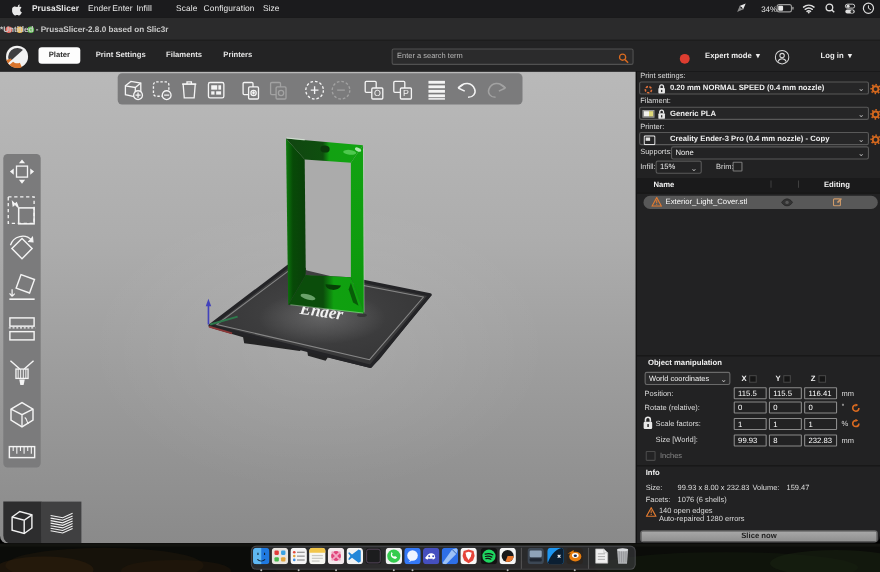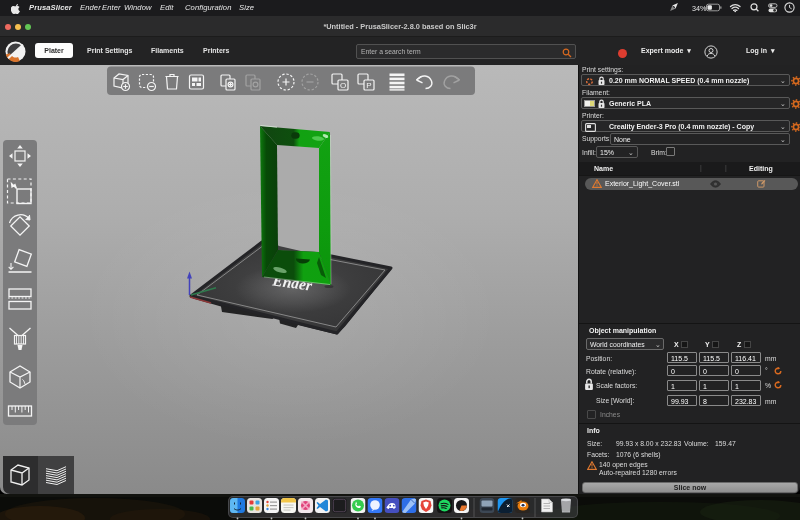--- a/index.html
+++ b/index.html
@@ -3,21 +3,21 @@
 <meta charset="utf-8">
 <style>
   * { margin:0; padding:0; box-sizing:border-box; }
   html,body { width:800px; height:520px; overflow:hidden; background:#000; }
   body { font-family:"Liberation Sans", sans-serif; position:relative; }
   .abs { position:absolute; }
   .txt { position:absolute; white-space:nowrap; }
 
   
   #menubar { left:0; top:0; width:800px; height:16px; background:#1b1b1d; color:#e8e8e8; }
-  #menubar .txt { top:3px; font-size:7.6px; letter-spacing:0.1px;font-style:italic; }
+  #menubar .txt { top:3px; font-size:7.6px; letter-spacing:0.1px; }
 
   
   #titlebar { left:0; top:16px; width:800px; height:21px; background:#2b2b2c; border-bottom:1px solid #1c1c1c;}
   .tl { position:absolute; top:8px; width:6px; height:6px; border-radius:50%; }
 
   
   #tabbar { left:0; top:37px; width:800px; height:28px; background:#232324; }
 
   
   #viewport { left:0; top:65px; width:578px; height:429px;
@@ -37,22 +37,22 @@
 </head>
 <body>
 
 <div id="menubar" class="abs">
   <svg class="abs" style="left:11px;top:2.5px" width="10" height="12" viewBox="0 0 10 12">
       <path fill="#e9e9e9" d="M7.0 1.0 c0.05 0.55 -0.18 1.1 -0.5 1.5 -0.34 0.42 -0.9 0.75 -1.44 0.7 -0.06 -0.53 0.2 -1.08 0.5 -1.44 0.34 -0.41 0.94 -0.71 1.44 -0.76z M8.9 8.2 c-0.25 0.57 -0.37 0.82 -0.7 1.32 -0.45 0.7 -1.08 1.57 -1.87 1.57 -0.7 0 -0.88 -0.46 -1.83 -0.45 -0.95 0 -1.15 0.46 -1.85 0.45 -0.78 -0.01 -1.38 -0.79 -1.83 -1.49 -1.26 -1.92 -1.39 -4.17 -0.61 -5.37 0.55 -0.85 1.42 -1.35 2.24 -1.35 0.83 0 1.36 0.46 2.05 0.46 0.67 0 1.08 -0.46 2.04 -0.46 0.73 0 1.5 0.4 2.05 1.08 -1.8 0.99 -1.51 3.56 0.31 4.24z"></path>
     </svg>
   <div class="txt" style="left:29px;font-weight:bold">PrusaSlicer</div>
   <div class="txt" style="left:80px">Ender</div>
   <div class="txt" style="left:102px">Enter</div>
-  <div class="txt" style="left:124px">Window</div>
-  <div class="txt" style="left:160px">Edit</div>
+  <div class="txt" style="left:124px">Infill</div>
+  <div class="txt" style="left:160px">Scale</div>
   <div class="txt" style="left:185px">Configuration</div>
   <div class="txt" style="left:239px">Size</div>
   <svg class="abs" style="left:666px;top:0" width="134" height="16" viewBox="0 0 134 16">
     <g fill="#e8e8e8">
 
       <path d="M8 1.5 L10.3 7.2 L8 6.3 L5.7 7.2 Z" transform="rotate(45 8 7)" fill="#e8e8e8"></path>
       <path d="M8 12.5 L10.3 6.8 L8 7.7 L5.7 6.8 Z" transform="rotate(45 8 7)" fill="#8a8a8a"></path>
 
       <text x="26" y="10.5" font-size="7.2" font-family="Liberation Sans" fill="#e8e8e8">34%</text>
 
@@ -74,21 +74,21 @@
       <circle cx="123.5" cy="7.5" r="4.6" fill="none" stroke="#dedede" stroke-width="1.1"></circle>
       <path d="M123.5 4.9 V7.5 L125.7 8.9" stroke="#dedede" stroke-width="0.9" fill="none"></path>
     </g>
   </svg>
 </div>
 
 <div id="titlebar" class="abs">
   <div class="tl" style="left:4.5px;background:#ee6a5f"></div>
   <div class="tl" style="left:14.5px;background:#f5bf4f"></div>
   <div class="tl" style="left:24.5px;background:#62c554"></div>
-  <div class="txt" style="left:0;width:800px;text-align:center;top:6px;font-size:7.4px;font-weight:bold;color:#c9c9c9">*Untitled - PrusaSlicer-2.8.0 based on Slic3r</div>
+  <div class="txt" style="left:0;width:800px;text-align:left;top:6px;font-size:7.4px;font-weight:bold;color:#c9c9c9">*Untitled - PrusaSlicer-2.8.0 based on Slic3r</div>
 </div>
 
 <div id="tabbar" class="abs">
   <svg class="abs" style="left:5px;top:4px" width="21" height="21" viewBox="0 0 22 22">
     <circle cx="11" cy="11" r="10.5" fill="#f2f2f2"></circle>
     <path d="M4.5 16.9 A 8.8 8.8 0 0 1 17.5 5.1 Z" fill="#3f3f41"></path>
     <path d="M3 13.5 A 8.6 8.6 0 0 0 14.6 18.9" stroke="#d9742c" stroke-width="4.6" fill="none"></path>
     <line x1="3.2" y1="18" x2="18.8" y2="4" stroke="#f2f2f2" stroke-width="2.2"></line>
   </svg>
   <div class="pill" style="left:35px;top:6px;width:38px;height:15px;background:#fdfdfd"></div>

